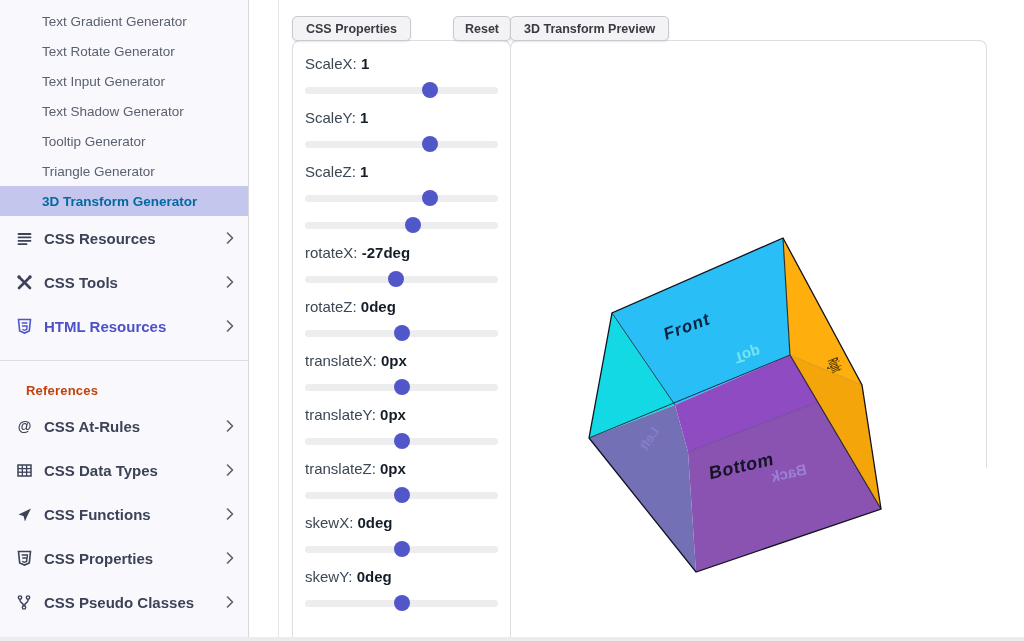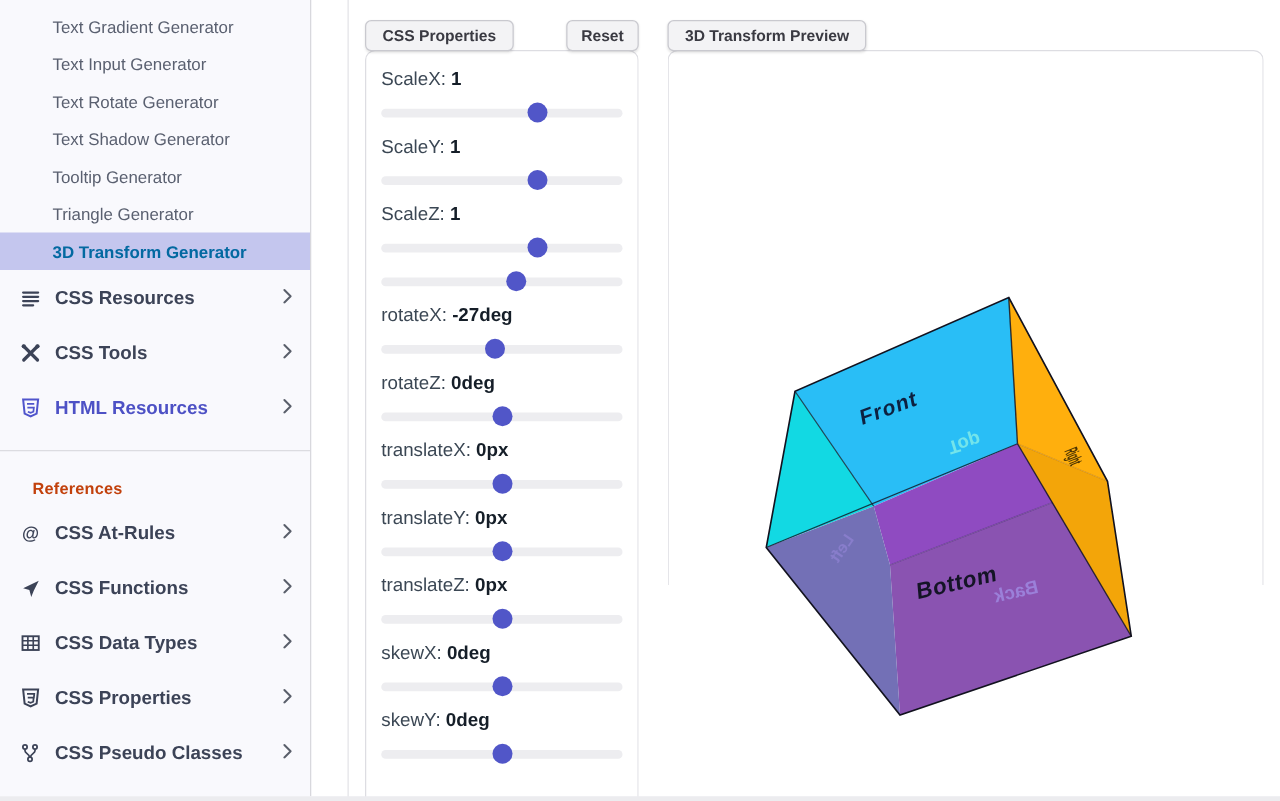--- a/index.html
+++ b/index.html
@@ -32,21 +32,21 @@
   .ref-title { margin:22px 0 0 26px; font-size:13px; font-weight:bold; color:#c2410c; letter-spacing:.2px; }
   .ref-list { margin-top:6px; }
   .v-divider { position:absolute; left:278px; top:0; width:1px; height:641px; background:#e4e4e8; }
   .bottom-strip { position:absolute; left:0; bottom:0; width:1024px; height:4px; background:#ececef; }
   
   .panel {
     position:absolute; background:#fff; border:1px solid #dddde2; border-bottom:none;
     border-radius:8px 8px 0 0; box-sizing:border-box;
   }
   .props-panel  { left:292px; top:40px; width:219px; height:601px; }
-  .preview-panel{ left:534px; top:40px; width:477px; height:428px; }
+  .preview-panel{ left:510px; top:40px; width:477px; height:428px; }
   .chip {
     position:absolute; top:-25px; height:25px; box-sizing:border-box;
     background:#f3f3f5; border:1px solid #c9c9cf; border-radius:5px;
     font-size:12.5px; font-weight:bold; color:#3a3a42;
     padding:4px 13px; line-height:16px; box-shadow:0 1px 2px rgba(0,0,0,.10);
     white-space:nowrap;
   }
   .chip.title { left:-1px; }
   .chip.reset { right:-1px; cursor:pointer; padding:4px 11px; }
   
@@ -63,22 +63,22 @@
   
   .preview-panel svg.cube { position:absolute; left:0; top:0; }
   svg text { font-family:"Liberation Sans","DejaVu Sans",sans-serif; }
 </style>
 </head>
 <body>
 
 <div class="sidebar">
   <nav class="gen-list" id="gen-list">
       <div class="gen-item">Text Gradient Generator</div>
+      <div class="gen-item">Text Rotate Generator</div>
       <div class="gen-item">Text Input Generator</div>
-      <div class="gen-item">Text Rotate Generator</div>
       <div class="gen-item">Text Shadow Generator</div>
       <div class="gen-item">Tooltip Generator</div>
       <div class="gen-item">Triangle Generator</div>
       <div class="gen-item active">3D Transform Generator</div>
     </nav>
   <div class="sections" id="sections">
       <div class="side-row">
         <span class="icon">
           <svg width="17" height="17" viewBox="0 0 17 17">
             <g stroke="#3c4357" stroke-width="1.8" stroke-linecap="round">
@@ -133,39 +133,39 @@
           </svg>
         </span>
         <span class="lbl">CSS At-Rules</span>
         <span><svg width="8" height="12" viewBox="0 0 8 12">
             <path d="M1.5 1 L6.5 6 L1.5 11" fill="none" stroke="#5a5f6b" stroke-width="1.6" stroke-linecap="round" stroke-linejoin="round"></path>
           </svg></span>
       </div>
       <div class="side-row">
         <span class="icon">
           <svg width="17" height="17" viewBox="0 0 17 17">
-            <path d="M15 2.5 L2.5 8.5 L7.5 10 L9 15.5 L11 10.5 Z" fill="#3c4357"></path>
-          </svg>
-        </span>
-        <span class="lbl">CSS Functions</span>
-        <span><svg width="8" height="12" viewBox="0 0 8 12">
-            <path d="M1.5 1 L6.5 6 L1.5 11" fill="none" stroke="#5a5f6b" stroke-width="1.6" stroke-linecap="round" stroke-linejoin="round"></path>
-          </svg></span>
-      </div>
-      <div class="side-row">
-        <span class="icon">
-          <svg width="17" height="17" viewBox="0 0 17 17">
             <rect x="2" y="3" width="13" height="11" fill="none" stroke="#3c4357" stroke-width="1.5"></rect>
             <line x1="2" y1="6.6" x2="15" y2="6.6" stroke="#3c4357" stroke-width="1.3"></line>
             <line x1="2" y1="10.2" x2="15" y2="10.2" stroke="#3c4357" stroke-width="1.3"></line>
             <line x1="6.3" y1="3" x2="6.3" y2="14" stroke="#3c4357" stroke-width="1.3"></line>
             <line x1="10.6" y1="3" x2="10.6" y2="14" stroke="#3c4357" stroke-width="1.3"></line>
           </svg>
         </span>
         <span class="lbl">CSS Data Types</span>
+        <span><svg width="8" height="12" viewBox="0 0 8 12">
+            <path d="M1.5 1 L6.5 6 L1.5 11" fill="none" stroke="#5a5f6b" stroke-width="1.6" stroke-linecap="round" stroke-linejoin="round"></path>
+          </svg></span>
+      </div>
+      <div class="side-row">
+        <span class="icon">
+          <svg width="17" height="17" viewBox="0 0 17 17">
+            <path d="M15 2.5 L2.5 8.5 L7.5 10 L9 15.5 L11 10.5 Z" fill="#3c4357"></path>
+          </svg>
+        </span>
+        <span class="lbl">CSS Functions</span>
         <span><svg width="8" height="12" viewBox="0 0 8 12">
             <path d="M1.5 1 L6.5 6 L1.5 11" fill="none" stroke="#5a5f6b" stroke-width="1.6" stroke-linecap="round" stroke-linejoin="round"></path>
           </svg></span>
       </div>
       <div class="side-row">
         <span class="icon">
           <svg width="17" height="17" viewBox="0 0 17 17">
             <path d="M2.5 1.5h12l-1.2 11.4-4.8 2.2-4.8-2.2z" fill="none" stroke="#3c4357" stroke-width="1.6"></path>
             <path d="M5.6 5h5.8l-.3 3H6.2M10.9 8l-.3 3.4-2.2.9-2.2-.9" fill="none" stroke="#3c4357" stroke-width="1.4"></path>
           </svg>

